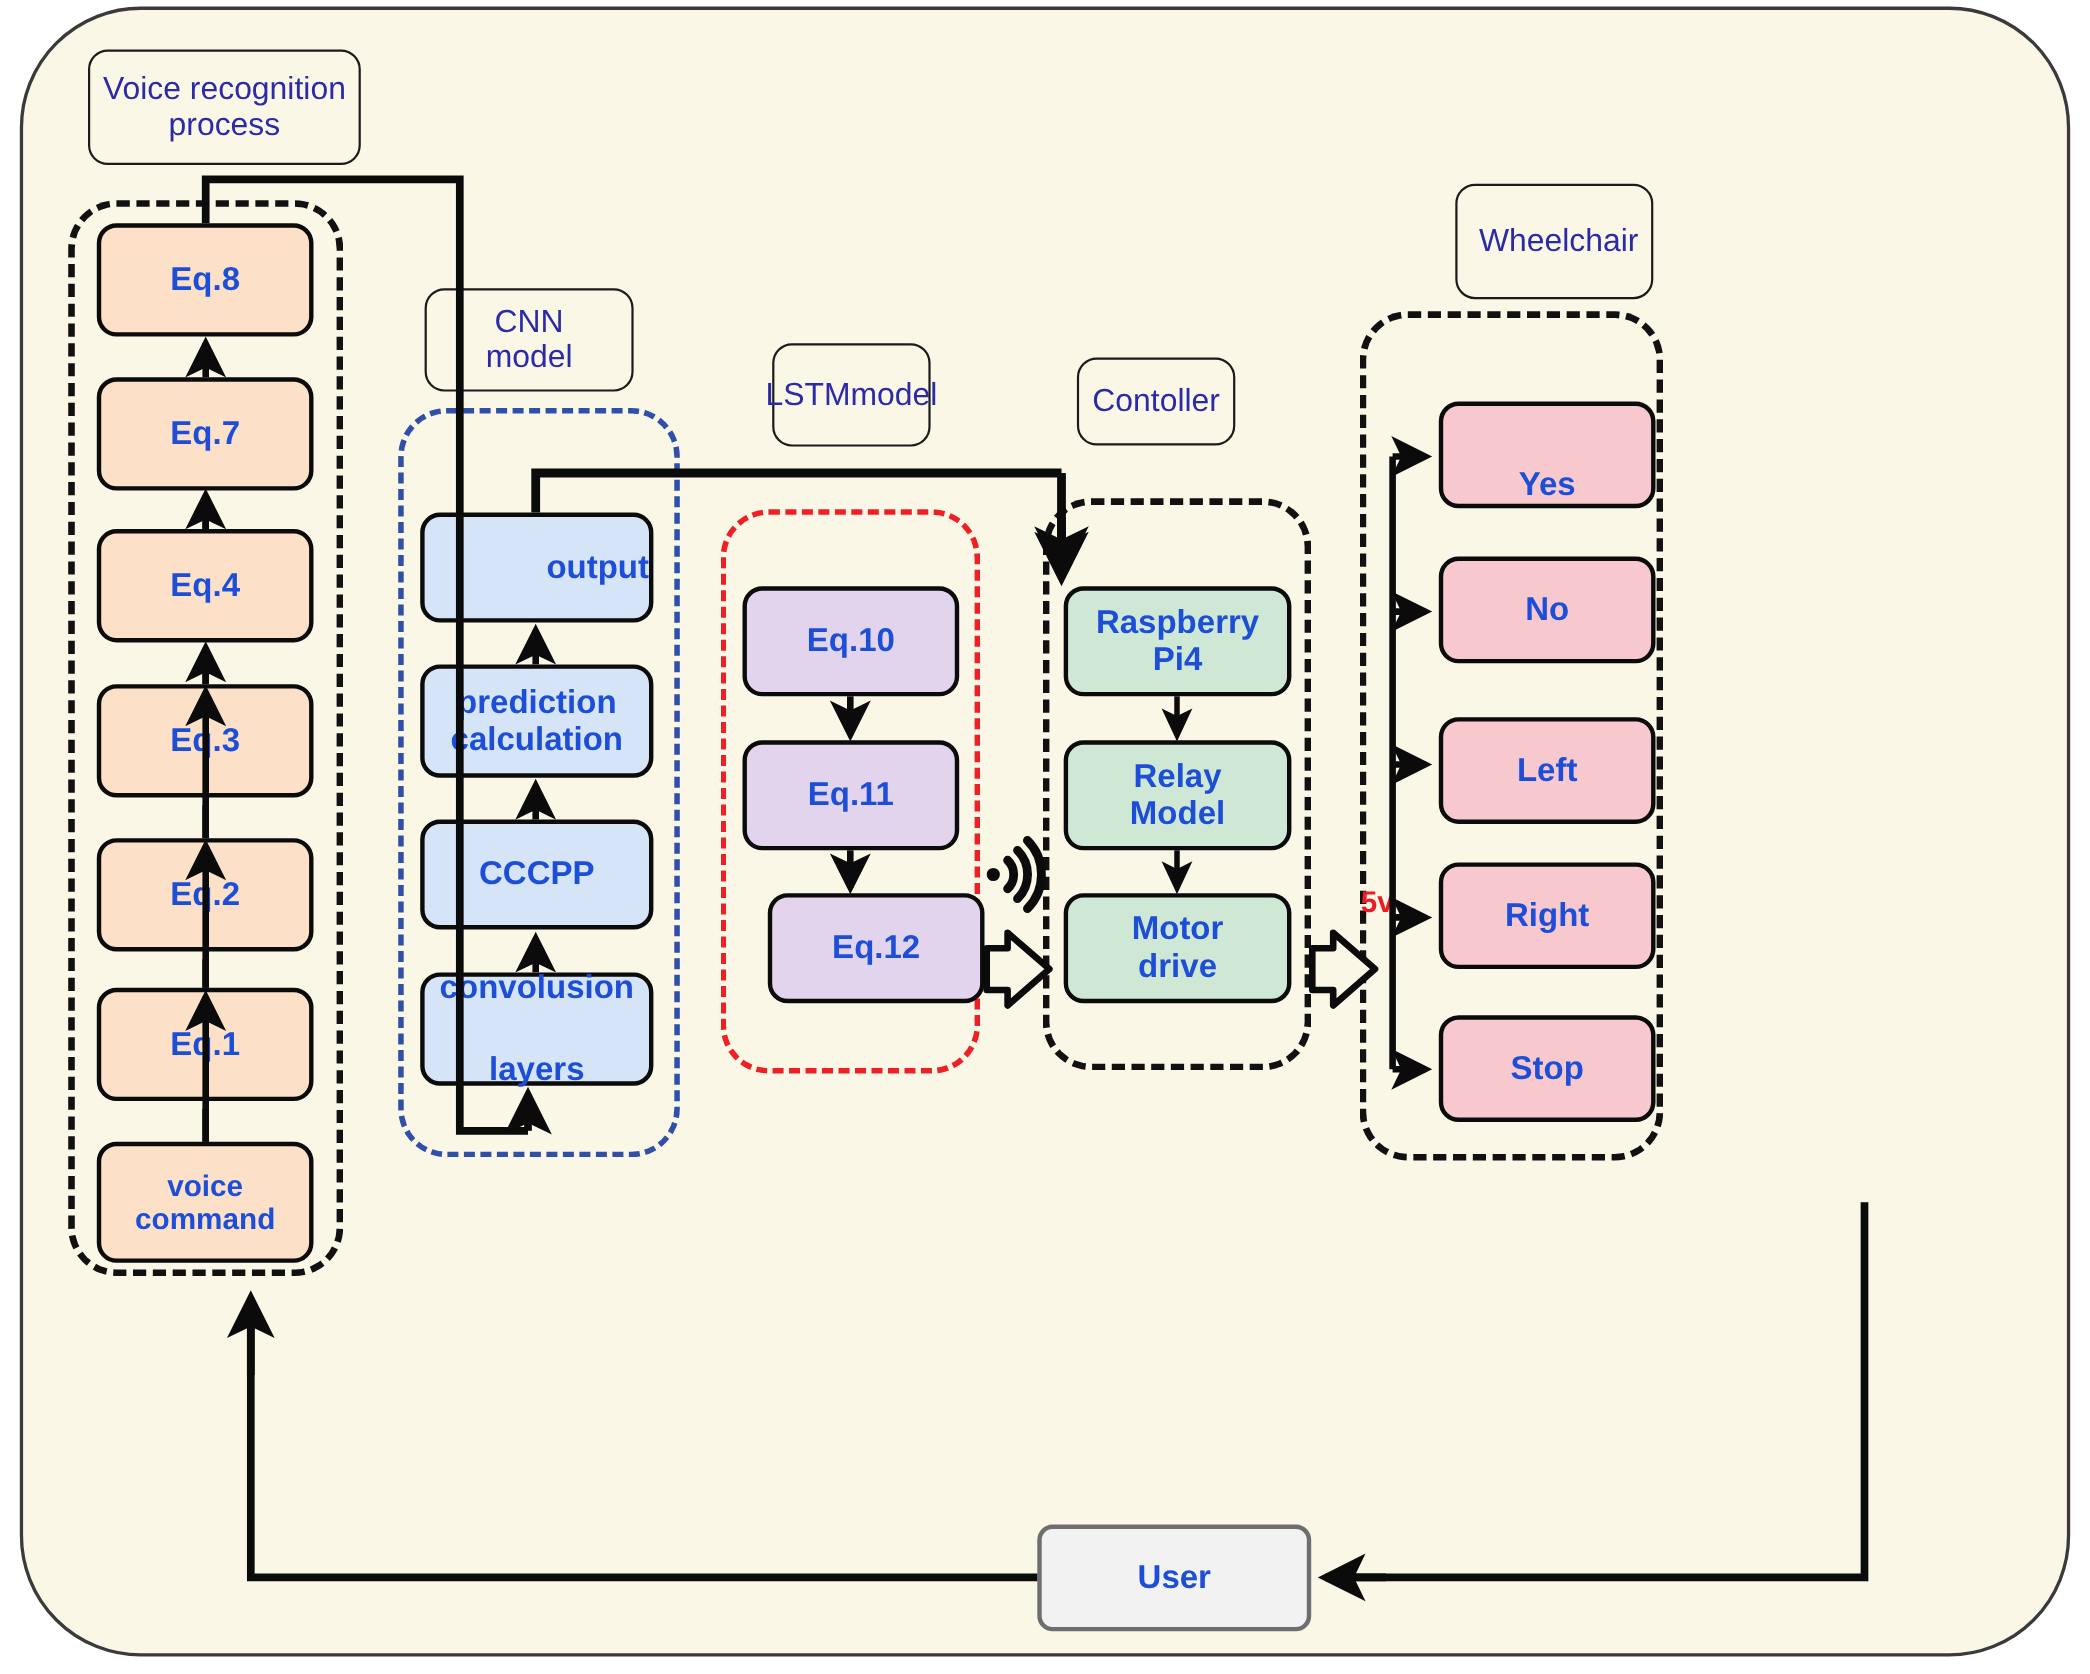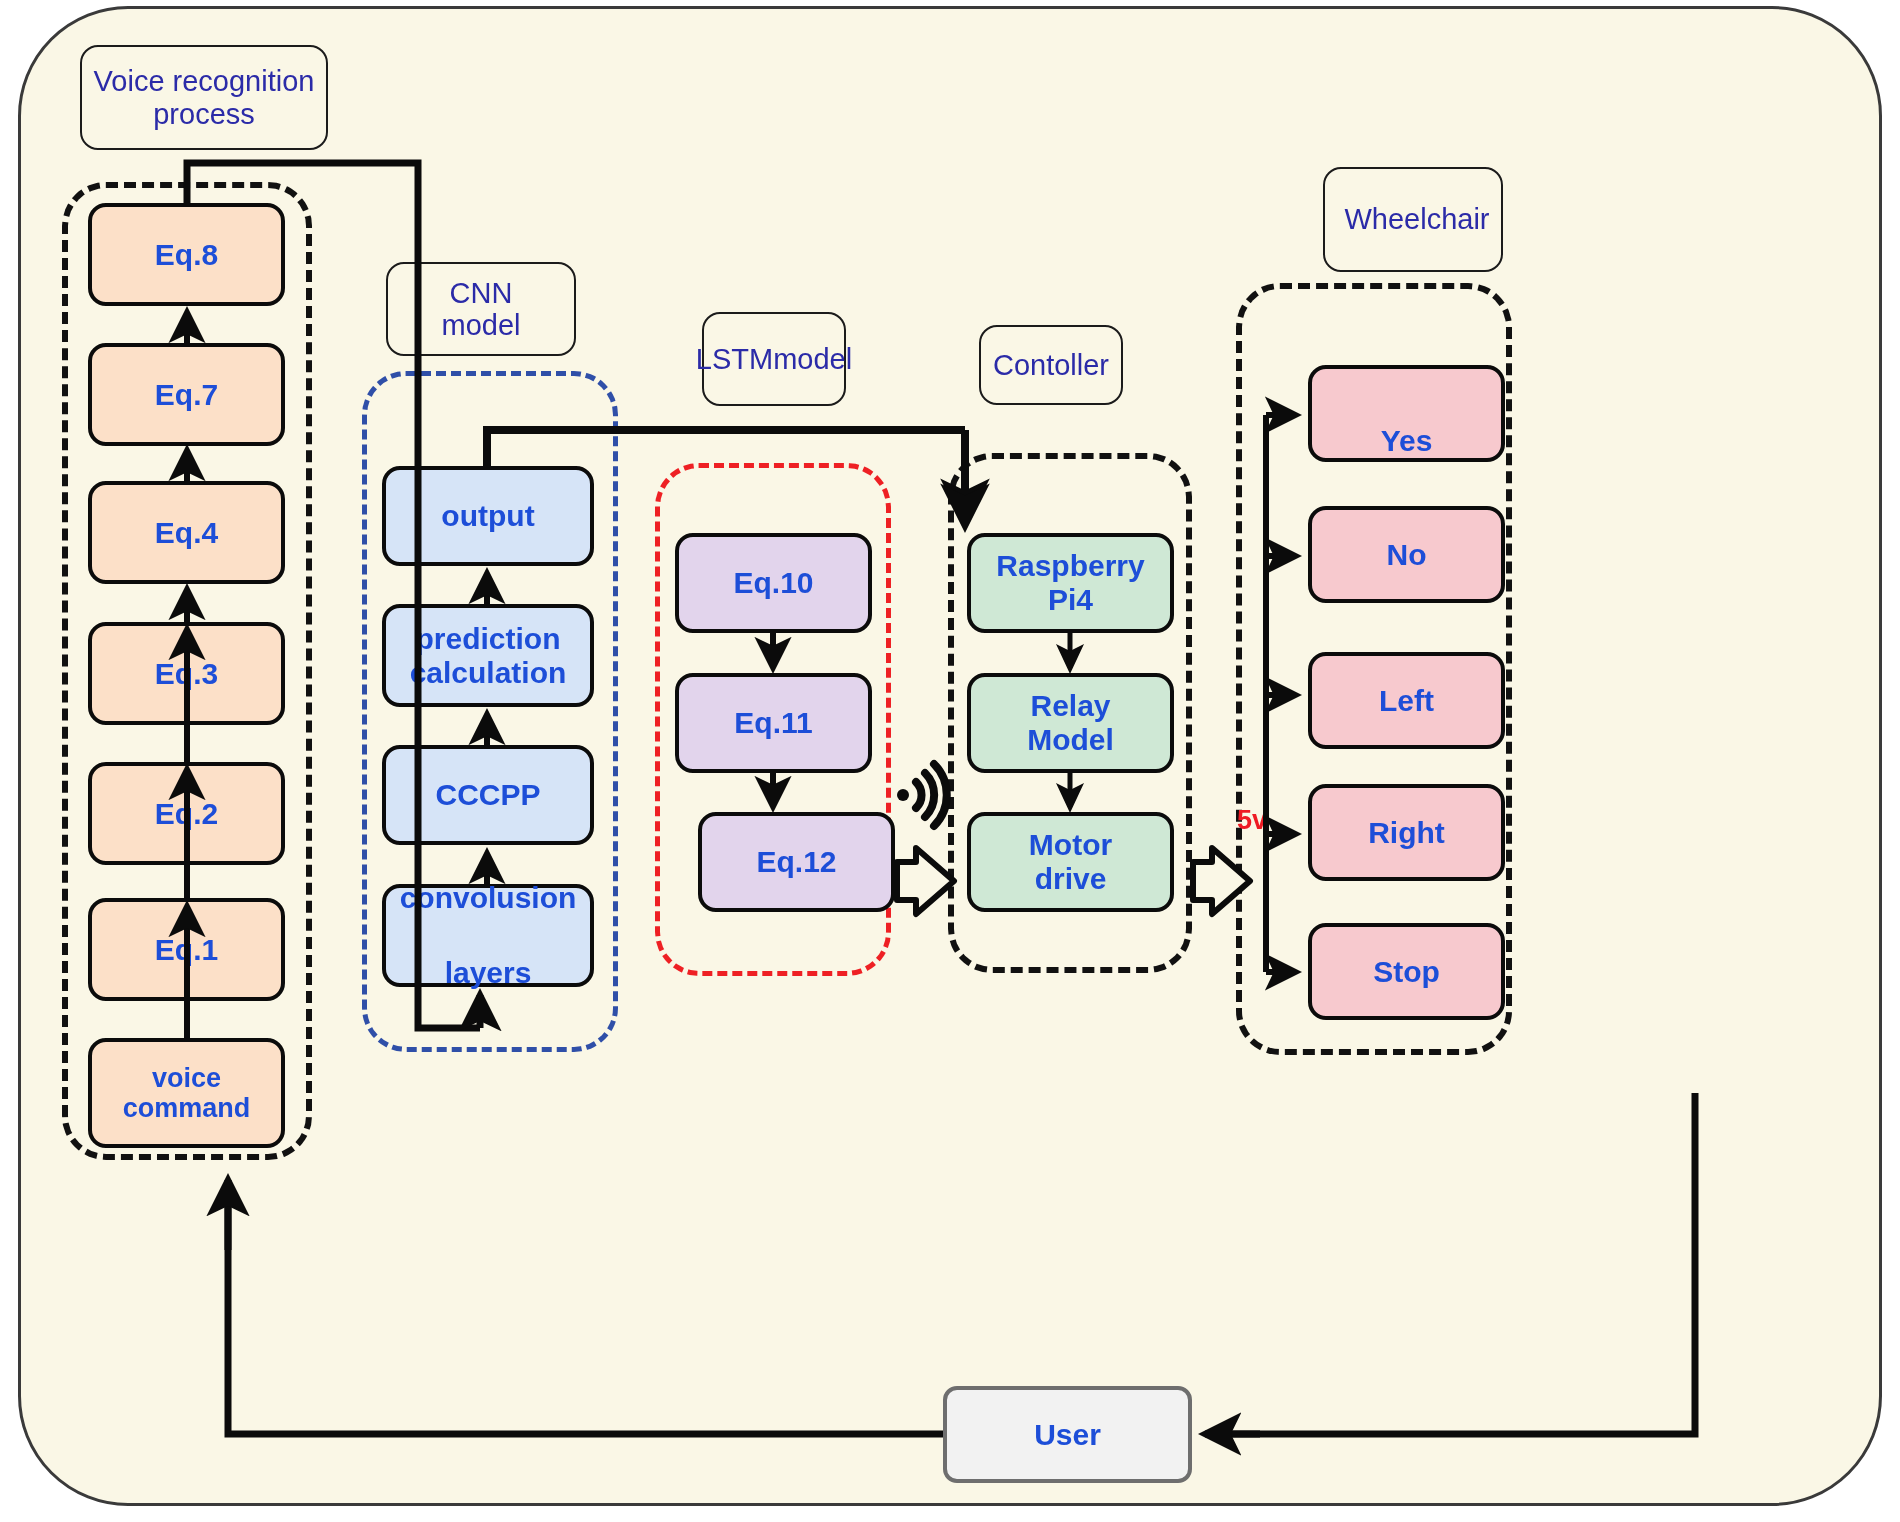--- a/index.html
+++ b/index.html
@@ -94,21 +94,21 @@
   <div class="node box orange" style="left:88px;top:762px;width:197px;height:103px;">
     <span>Eq.2</span>
   </div>
   <div class="node box orange" style="left:88px;top:898px;width:197px;height:103px;">
     <span>Eq.1</span>
   </div>
   <div class="node box orange" style="left:88px;top:1038px;width:197px;height:110px;font-size:27px;">
     <span>voice command</span>
   </div>
 
-  <div class="node box blue" style="left:382px;top:466px;width:212px;height:100px;">
+  <div class="node box blue" style="left:382px;top:466px;width:212px;height:100px;justify-content:flex-end;">
     <span>output</span>
   </div>
   <div class="node box blue" style="left:382px;top:604px;width:212px;height:103px;flex-direction:column;">
     <span>prediction</span>
     <span>calculation</span>
   </div>
   <div class="node box blue" style="left:382px;top:745px;width:212px;height:100px;">
     <span>CCCPP</span>
   </div>
   <div class="node box blue" style="left:382px;top:884px;width:212px;height:103px;flex-direction:column;gap:41px;">

